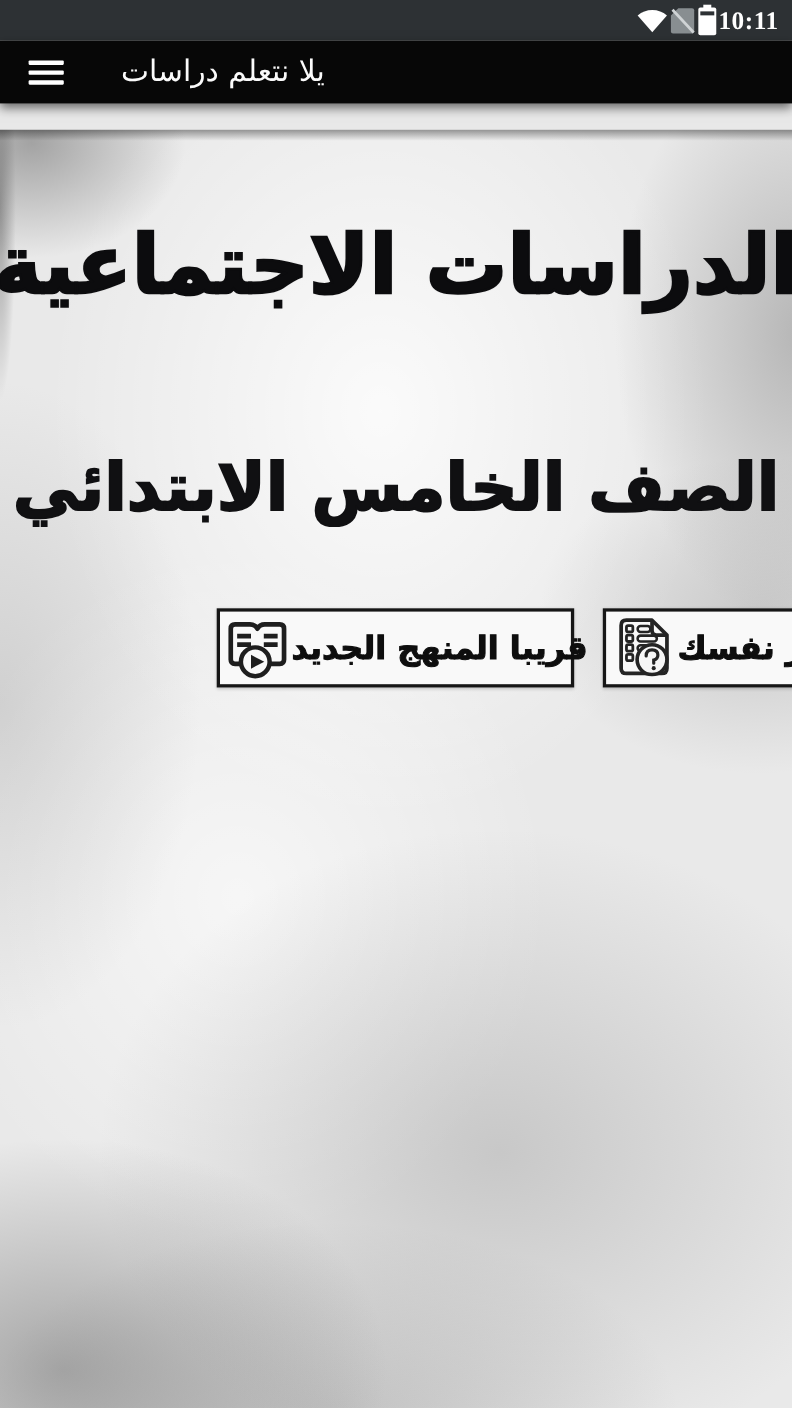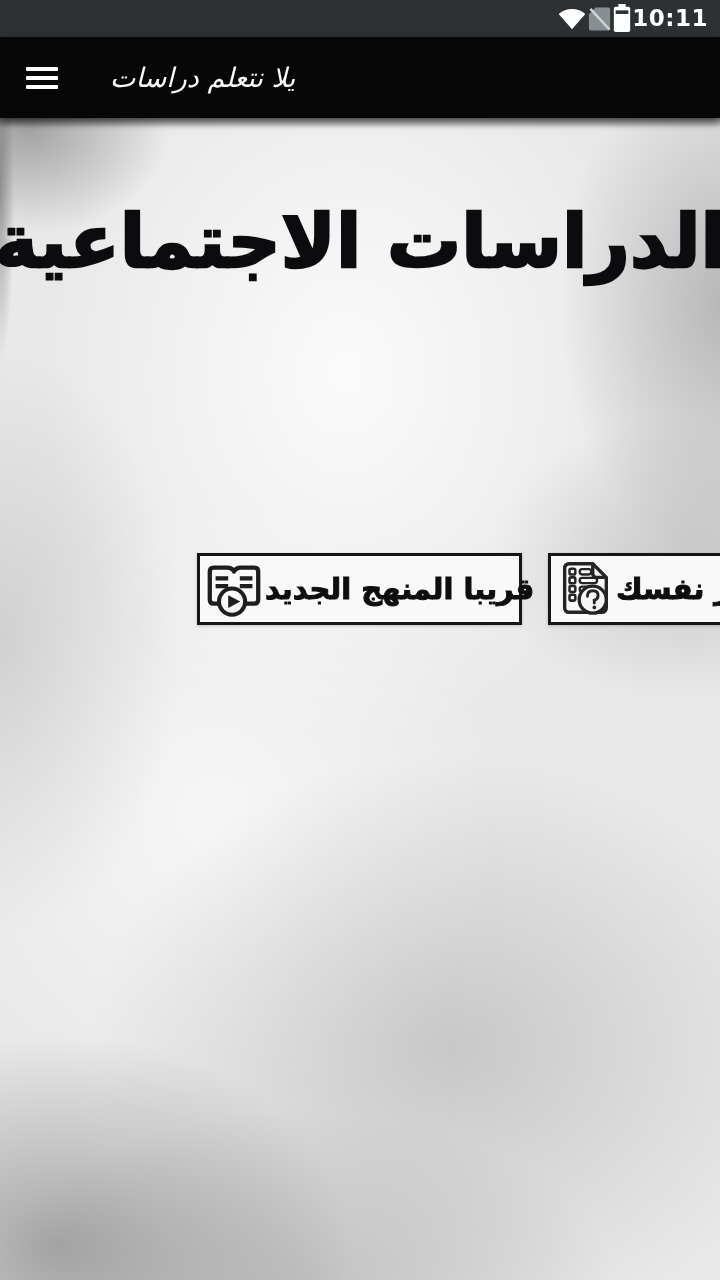--- a/index.html
+++ b/index.html
@@ -7,33 +7,32 @@
   .screen {
     position:relative; width:720px; height:1280px; margin:0 auto;
     overflow:hidden; background:#e8e8e8;
     font-family:"DejaVu Sans", sans-serif;
   }
 
   
   .status-bar {
     height:37px; background:#2d3134;
     display:flex; align-items:center; justify-content:flex-end;
-    padding:0 12px; gap:0;
+    padding:0 12px; gap:0;font-family:Liberation Serif, serif;
   }
   .status-time { color:#ffffff; font-size:23px; font-weight:bold; letter-spacing:.5px; line-height:1; }
   .sicon { display:block; }
 
   
   .app-bar {
     position:relative; z-index:3;
-    height:81px; background:#070707;
+    height:57px; background:#070707;
     display:flex; align-items:center;
     padding:0 26px;
     box-shadow:0 4px 9px rgba(0,0,0,.55);
-    font-style:italic;
   }
   .hamburger { width:32px; display:flex; flex-direction:column; gap:5px; cursor:pointer; }
   .hamburger span { display:block; height:4px; background:#ffffff; border-radius:1px; }
   .app-title {
     color:#fbfbfb; font-size:27px; line-height:1;
     margin-left:52px; direction:rtl; white-space:nowrap;
   }
 
   
   .content {
@@ -121,20 +120,21 @@
       <span></span>
         <span></span>
         <span></span>
     </div>
     <div class="app-title">يلا نتعلم دراسات</div>
   </div>
 
   <div class="content">
 
     <div class="hero-title">الدراسات الاجتماعية</div>
+    <div class="hero-subtitle">الصف الخامس الابتدائي</div>
 
     <div class="menu">
 
       <div class="menu-btn">
         <svg class="icon" viewBox="0 0 64 64">
           <path d="M7 14 Q7 10 11 10 H25 Q30 10 32 14 Q34 10 39 10 H53 Q57 10 57 14 V43 Q57 47 53 47 H39 Q34 47 32 51 Q30 47 25 47 H11 Q7 47 7 43 Z" fill="none" stroke="#1e1e1e" stroke-width="4.4" stroke-linejoin="round"></path>
           <path d="M13 21 H26 M13 29 H26 M38 21 H51 M38 29 H51" stroke="#1e1e1e" stroke-width="4.4"></path>
           <circle cx="30" cy="45" r="13.5" fill="#f9f9f9" stroke="#1e1e1e" stroke-width="4.2"></circle>
           <path d="M26 38.5 L26 51.5 L38.5 45 Z" fill="#1e1e1e"></path>
         </svg>

